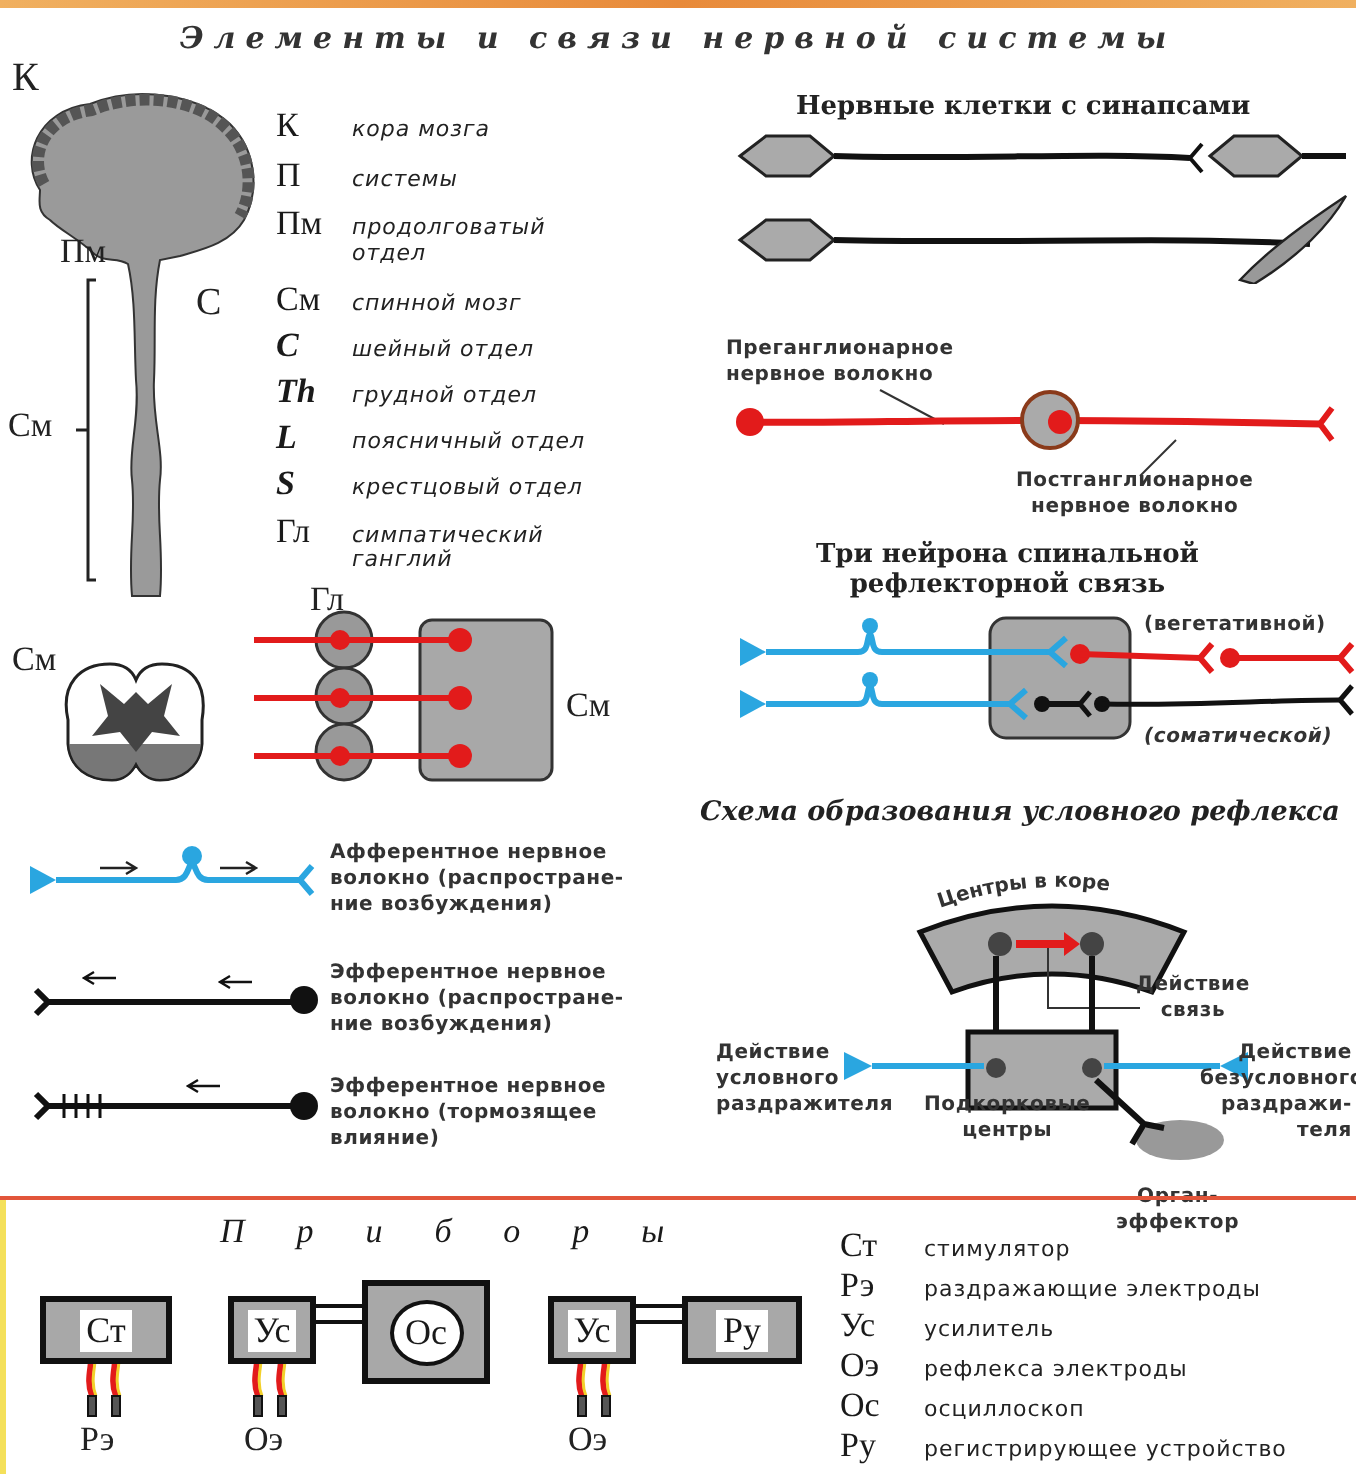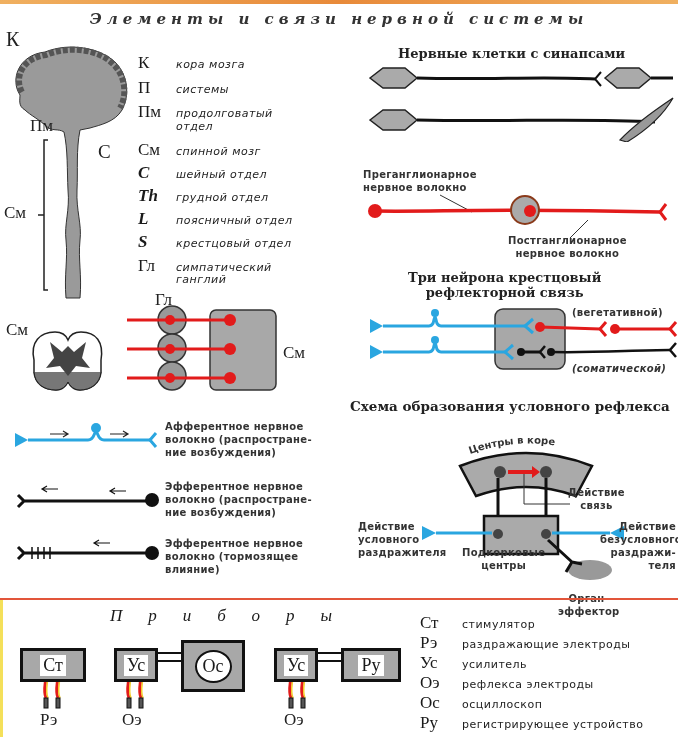--- a/index.html
+++ b/index.html
@@ -172,21 +172,21 @@
   <line x1="80" y1="5" x2="112" y2="22" stroke="#333" stroke-width="1"></line>
   <line x1="210" y1="48" x2="228" y2="30" stroke="#333" stroke-width="1"></line>
   <path d="M15,21 C80,22 130,18 300,22" fill="none" stroke="#e21b1b" stroke-width="3.5"></path>
   <circle cx="15" cy="21" r="7" fill="#e21b1b"></circle>
   <circle cx="165" cy="20" r="14" fill="#aaa" stroke="#8a3a1a" stroke-width="2"></circle>
   <circle cx="170" cy="21" r="6" fill="#e21b1b"></circle>
   <path d="M306,14 L300,22 L306,30" fill="none" stroke="#e21b1b" stroke-width="3"></path>
 </svg>
 
 <div class="abs sub-title" style="left:408px;top:270px;text-align:center;">
-    <div>Три нейрона крестцовый</div>
+    <div>Три нейрона спинальной</div>
     <div>рефлекторной связь</div>
   </div>
 <div class="abs small" style="left:572px;top:306px;">(вегетативной)</div>
 <div class="abs small" style="left:572px;top:362px;font-style:italic;">(соматической)</div>
 <svg class="abs" style="left:365px;top:305px;" width="313" height="70">
   <rect x="130" y="4" width="70" height="60" rx="8" fill="#a8a8a8" stroke="#333" stroke-width="1.5"></rect>
   <g stroke="#2aa6e0" fill="#2aa6e0">
     <path d="M5,14 L5,28 L18,21 Z" stroke="none"></path>
     <path d="M18,21 L64,21 C70,21 68,14 70,12 C72,14 70,21 76,21 L160,21" fill="none" stroke-width="3"></path>
     <circle cx="70" cy="8" r="4" stroke="none"></circle>
@@ -209,21 +209,21 @@
   <g stroke="#111" fill="#111">
     <circle cx="156" cy="47" r="4" stroke="none"></circle>
     <line x1="156" y1="47" x2="175" y2="47" stroke-width="3"></line>
     <path d="M180,41 L175,47 L180,53" fill="none" stroke-width="2.5"></path>
     <circle cx="186" cy="47" r="4" stroke="none"></circle>
     <path d="M186,47 C230,48 270,45 305,45" fill="none" stroke-width="2.5"></path>
     <path d="M311,38 L305,45 L311,52" fill="none" stroke-width="2.5"></path>
   </g>
 </svg>
 
-<div class="abs sub-title" style="left:350px;top:398px;font-size:13.5px;">Схема образования условного рефлекса</div>
+<div class="abs sub-title" style="left:350px;top:398px;font-size:13.5px;font-style:italic;">Схема образования условного рефлекса</div>
 <svg class="abs" style="left:340px;top:430px;" width="338" height="170">
   <defs>
       <path id="arcText" d="M130,24 Q186,4 242,22"></path>
     </defs>
   <text font-family="DejaVu Sans, sans-serif" font-size="10" font-weight="bold" fill="#333"><textPath href="#arcText" id="cortexTextPath">Центры в коре</textPath></text>
   <path d="M120,36 Q186,10 252,36 L236,66 Q186,48 136,66 Z" fill="#aaa" stroke="#111" stroke-width="2.5"></path>
   <circle cx="160" cy="42" r="6" fill="#444"></circle>
   <circle cx="206" cy="42" r="6" fill="#444"></circle>
   <path d="M168,40 L192,40 L192,36 L200,42 L192,48 L192,44 L168,44 Z" fill="#e21b1b"></path>
   <path d="M184,44 L184,74 L230,74" fill="none" stroke="#333" stroke-width="1"></path>

